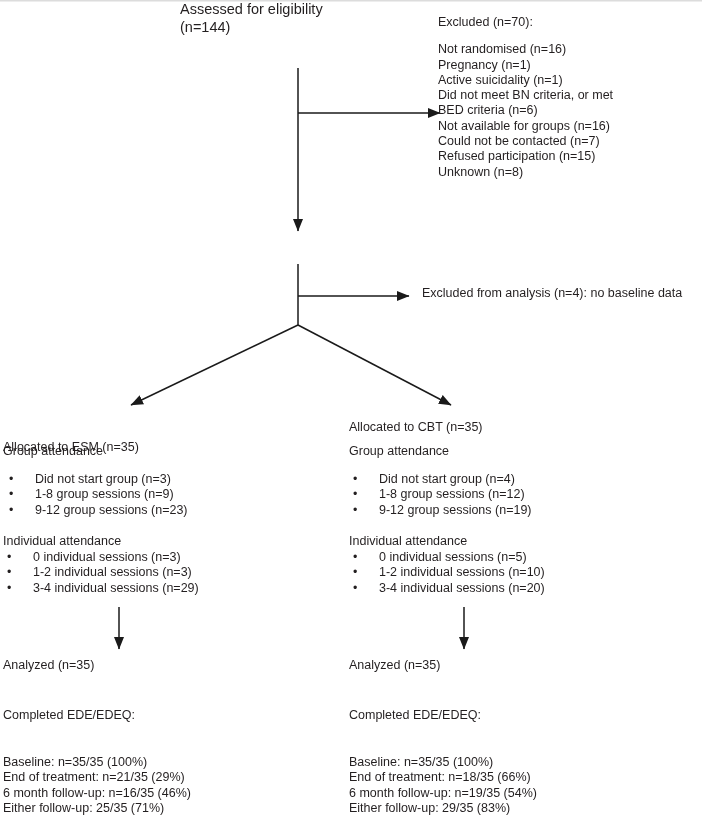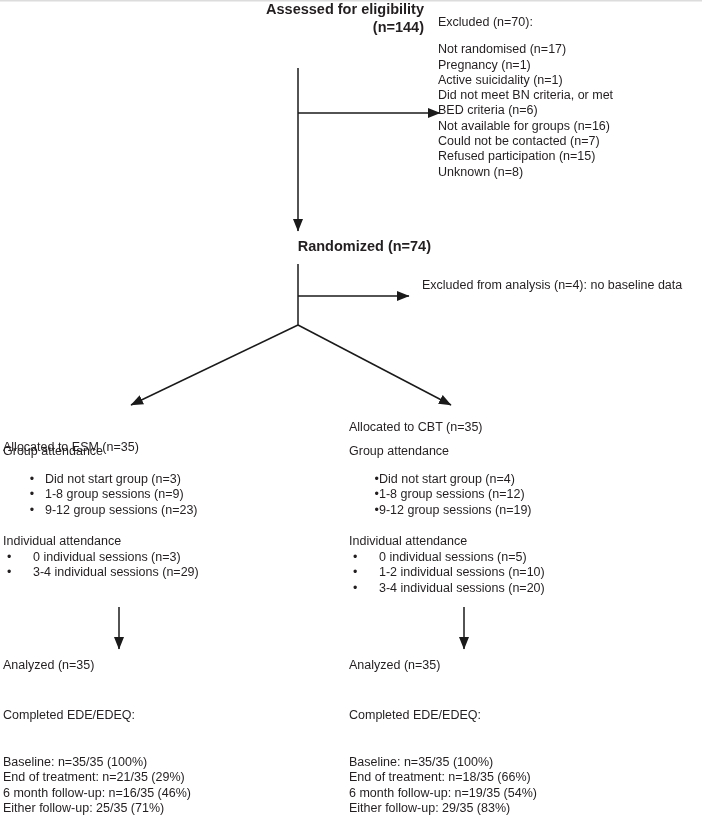--- a/index.html
+++ b/index.html
@@ -14,24 +14,24 @@
   }
   .arrows { position: absolute; left: 0; top: 0; }
   .txt {
     position: absolute;
     font-size: 12.5px;
     line-height: 15.3px;
     white-space: nowrap;
   }
   .hdr {
     position: absolute;
-    font-weight: bold;
+    font-weight: normal;
     font-size: 14.5px;
     line-height: 17.5px;
-    text-align: right;
+    text-align: left;
     white-space: nowrap;
   }
   .block { position: absolute; font-size: 12.5px; line-height: 15.3px; white-space: nowrap; }
   .items { margin-top: 12px; }
   .bullet-line { display: flex; }
   .dot { flex: 0 0 30px; width: 30px; padding-left: 4px; box-sizing: border-box; }
   .dot::before { content: "\2022"; }
 </style>
 </head>
 <body>
@@ -59,40 +59,39 @@
   </svg>
 
   <div class="hdr" style="left:180px; top:1px; width:244px;">
     <div>Assessed for eligibility</div>
     <div>(n=144)</div>
   </div>
 
   <div class="block" style="left:438px; top:15px;">
     <div>Excluded (n=70):</div>
     <div class="items">
-      <div>Not randomised (n=17)</div>
+      <div>Not randomised (n=16)</div>
       <div>Pregnancy (n=1)</div>
       <div>Active suicidality (n=1)</div>
       <div>Did not meet BN criteria, or met</div>
       <div>BED criteria (n=6)</div>
       <div>Not available for groups (n=16)</div>
       <div>Could not be contacted (n=7)</div>
       <div>Refused participation (n=15)</div>
       <div>Unknown (n=8)</div>
     </div>
   </div>
 
-  <div class="hdr" style="left:171px; top:238px; width:260px;">Randomized (n=74)</div>
 
-  <div class="txt" style="left:422px; top:278px;">Excluded from analysis (n=4): no baseline data</div>
+  <div class="txt" style="left:422px; top:286px;">Excluded from analysis (n=4): no baseline data</div>
 
   <div>
     <div class="txt" style="left:3px; top:440px;">Allocated to ESM (n=35)</div>
     <div class="txt" style="left:3px; top:444px;">Group attendance</div>
-    <div class="block" style="left:15px; top:472px;text-align:center;">
+    <div class="block" style="left:5px; top:472px;">
       <div class="bullet-line">
         <span class="dot"></span>
         <span>Did not start group (n=3)</span>
       </div>
       <div class="bullet-line">
         <span class="dot"></span>
         <span>1-8 group sessions (n=9)</span>
       </div>
       <div class="bullet-line">
         <span class="dot"></span>
@@ -100,37 +99,41 @@
       </div>
     </div>
     <div class="txt" style="left:3px; top:534px;">Individual attendance</div>
     <div class="block" style="left:3px; top:550px;">
       <div class="bullet-line">
         <span class="dot"></span>
         <span>0 individual sessions (n=3)</span>
       </div>
       <div class="bullet-line">
         <span class="dot"></span>
+        <span>1-2 individual sessions (n=3)</span>
+      </div>
+      <div class="bullet-line">
+        <span class="dot"></span>
         <span>3-4 individual sessions (n=29)</span>
       </div>
     </div>
     <div class="txt" style="left:3px; top:658px;">Analyzed (n=35)</div>
     <div class="txt" style="left:3px; top:708px;">Completed EDE/EDEQ:</div>
     <div class="block" style="left:3px; top:755px;">
       <div>Baseline: n=35/35 (100%)</div>
       <div>End of treatment: n=21/35 (29%)</div>
       <div>6 month follow-up: n=16/35 (46%)</div>
       <div>Either follow-up: 25/35 (71%)</div>
     </div>
   </div>
 
   <div>
     <div class="txt" style="left:349px; top:420px;text-align:right;">Allocated to CBT (n=35)</div>
     <div class="txt" style="left:349px; top:444px;">Group attendance</div>
-    <div class="block" style="left:349px; top:472px;text-align:right;">
+    <div class="block" style="left:349px; top:472px;">
       <div class="bullet-line">
         <span class="dot"></span>
         <span>Did not start group (n=4)</span>
       </div>
       <div class="bullet-line">
         <span class="dot"></span>
         <span>1-8 group sessions (n=12)</span>
       </div>
       <div class="bullet-line">
         <span class="dot"></span>

